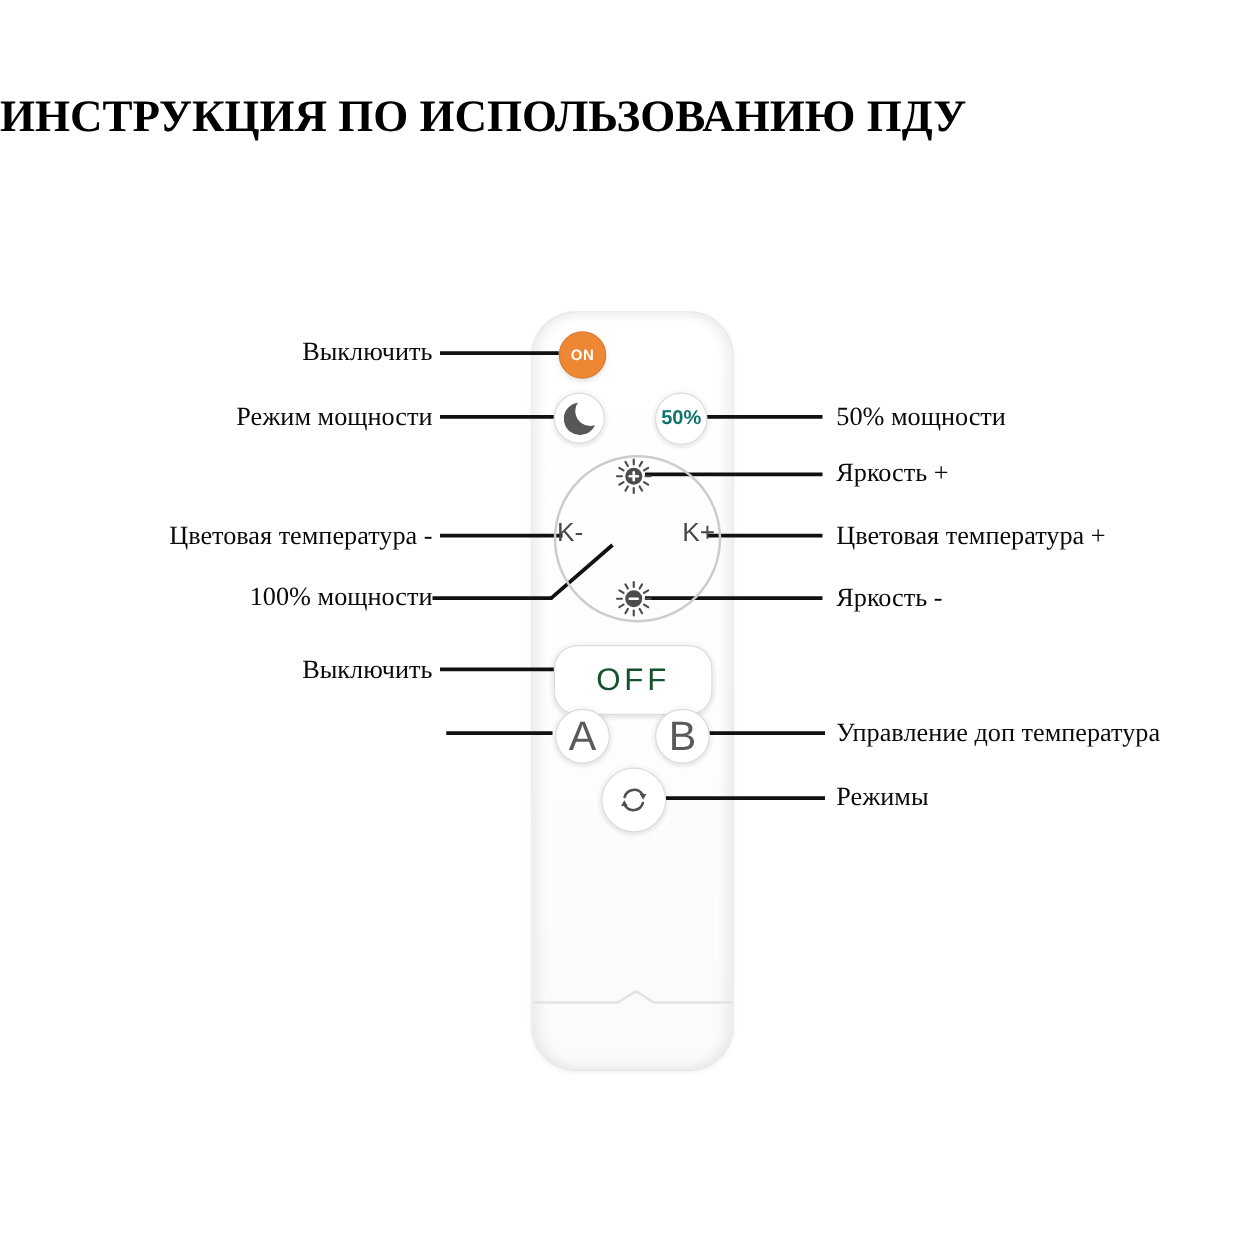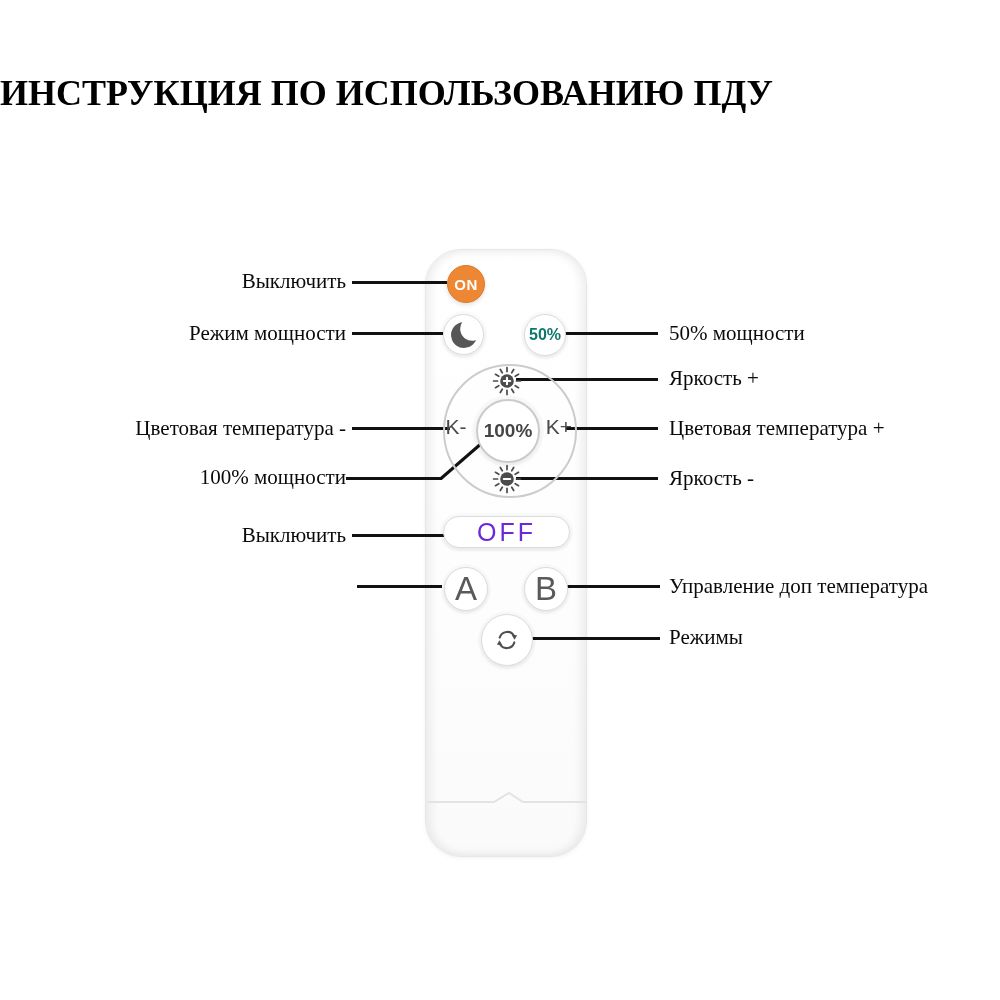--- a/index.html
+++ b/index.html
@@ -27,21 +27,21 @@
     background:#ffffff; border:1px solid #dcdcdc;
     display:flex; align-items:center; justify-content:center;
     font-family:"Liberation Sans", sans-serif; color:#5a5a5a;
     box-shadow: 0 0 0 3px rgba(0,0,0,0.02), 0 2px 4px rgba(0,0,0,0.07);
     padding:0; cursor:pointer;
   }
   .circle { border-radius:50%; }
   .btn-on {
     left:21px; top:15px; width:38px; height:38px;
     background:#ED8733; border:1px solid #dd7a28;
-    color:#ffffff; font-size:15px; font-weight:bold; letter-spacing:0.5px;
+    color:#ffffff; font-size:12px; font-weight:bold; letter-spacing:0.5px;
     box-shadow: 0 2px 4px rgba(0,0,0,0.12);
   }
   .btn-moon { left:17px; top:64px; width:41px; height:41px; }
   .moon-shape {
     width:26px; height:26px; border-radius:50%;
     box-shadow: inset 9px -5px 0 1px #575757;
     transform:rotate(-8deg);
   }
   .btn-fifty { left:98px; top:64px; width:42px; height:42px; font-size:16px; font-weight:bold; color:#0f766e; }
   .pad {
@@ -62,22 +62,22 @@
   .k-minus { left:12px; top:165px; }
   .k-plus  { left:115px; top:165px; }
   .icon-btn {
     position:absolute; z-index:10; width:32px; height:32px; border:none;
     background:transparent; display:flex; align-items:center; justify-content:center;
     padding:0; cursor:pointer;
   }
   .sun-plus  { left:65px; top:115px; }
   .sun-minus { left:65px; top:213px; }
   .btn-off {
-    left:17px; top:266px; width:127px; height:32px; border-radius:19px;
-    font-size:25px; letter-spacing:3px; color:#6d28d9;
+    left:17px; top:266px; width:127px; height:56px; border-radius:19px;
+    font-size:25px; letter-spacing:3px; color:#14532d;
   }
   .btn-a { left:18px;  top:317px; width:44px; height:44px; font-size:33px; color:#5a5a5a; }
   .btn-b { left:98px;  top:317px; width:44px; height:44px; font-size:33px; color:#5a5a5a; }
   .btn-mode { left:55px; top:364px; width:52px; height:52px; }
   .battery-line { position:absolute; left:0; top:540px; z-index:2; }
   
   .line {
     position:absolute; height:3px; background:#111111; z-index:5;
   }
   .diag { position:absolute; left:0; top:0; z-index:5; pointer-events:none; }
@@ -127,21 +127,20 @@
         <circle cx="13" cy="13" r="5.9" fill="#4c4c4c"></circle>
         <g stroke="#ffffff" stroke-width="1.8" stroke-linecap="round">
           <line x1="13" y1="10.2" x2="13" y2="15.8"></line>
             <line x1="10.2" y1="13" x2="15.8" y2="13"></line>
         </g>
       </svg>
     </button>
 
     <span class="k-label k-minus">K-</span>
 
-    <button class="btn circle btn-hundred">100%</button>
 
     <span class="k-label k-plus">K+</span>
 
     <button class="icon-btn sun-minus">
       <svg width="30" height="30" viewBox="0 0 26 26">
         <g stroke="#4c4c4c" stroke-width="1.5" stroke-linecap="round">
           <line x1="21.2" y1="13" x2="24.6" y2="13"></line>
             <line x1="20.1" y1="17.1" x2="23" y2="18.8"></line>
           <line x1="17.1" y1="20.1" x2="18.8" y2="23"></line>
             <line x1="13" y1="21.2" x2="13" y2="24.6"></line>

